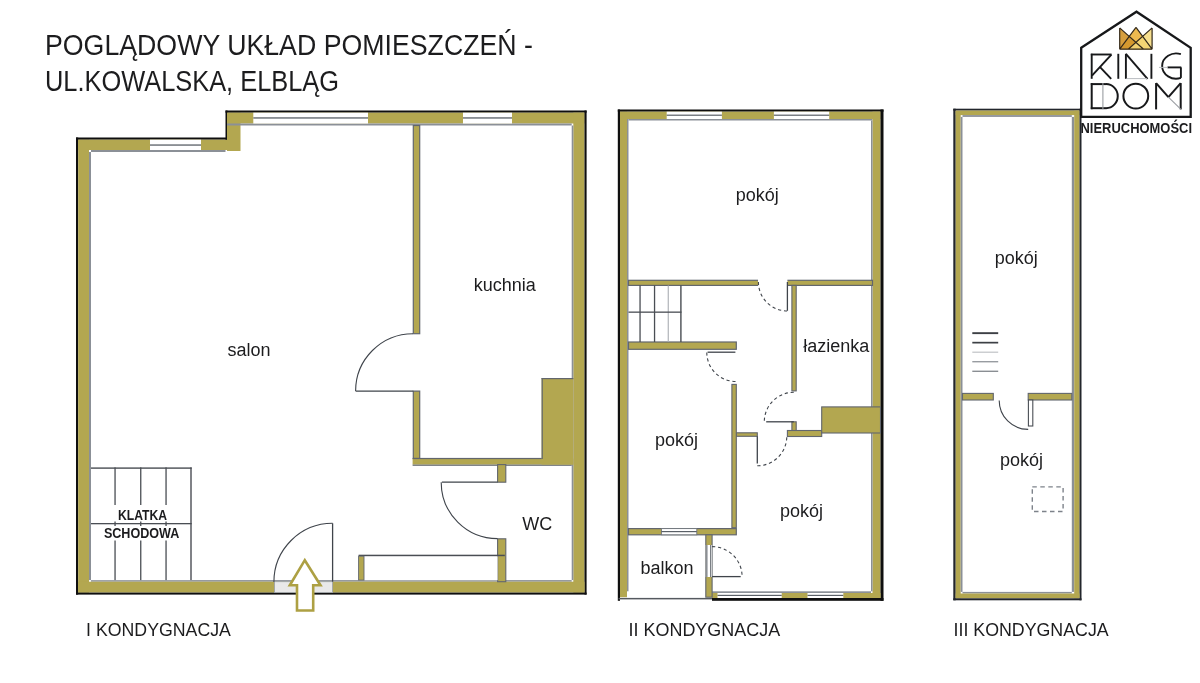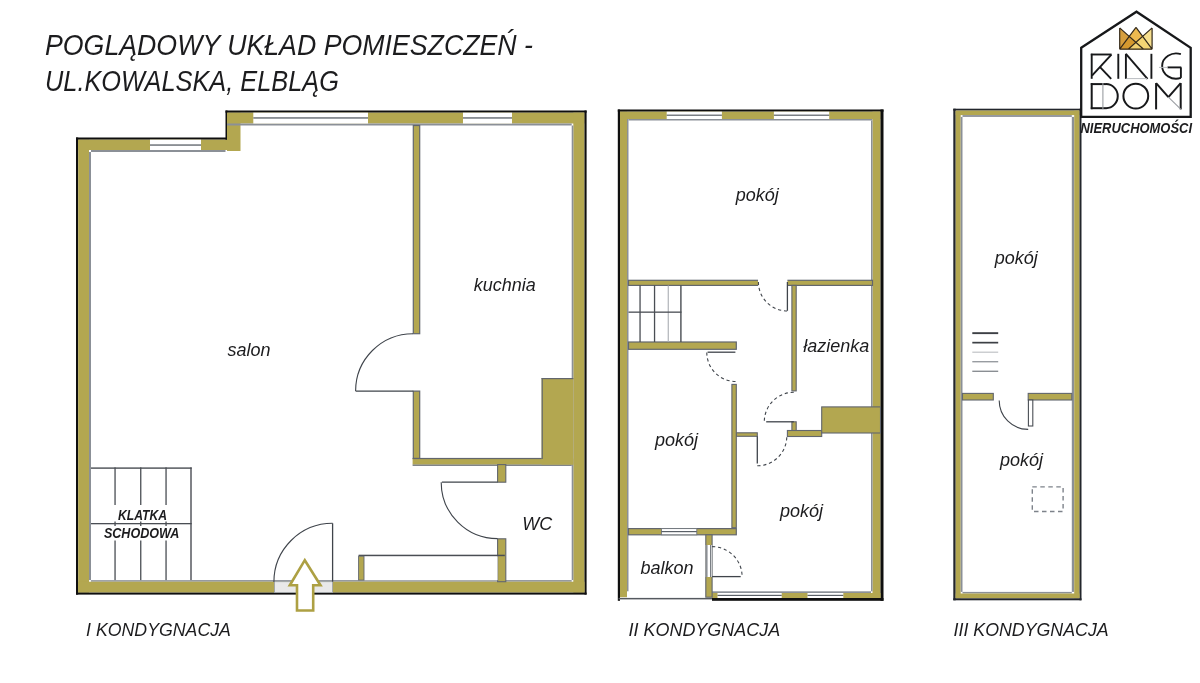--- a/index.html
+++ b/index.html
@@ -1,16 +1,16 @@
 <!DOCTYPE html>
 <html><head>
 <meta charset="utf-8">
 <style>
 html,body{margin:0;padding:0;background:#ffffff;}
-#page{width:1200px;height:682px;position:relative;background:#ef4444;overflow:hidden;font-style:italic;}
+#page{width:1200px;height:682px;position:relative;background:#ef4444;overflow:hidden;}
 svg text{font-family:"Liberation Sans", sans-serif;fill:#1c1c1e;}
 </style>
 </head>
 <body>
 <div id="page">
 <svg width="1200" height="683" viewBox="0 0 1200 683">
 
 <rect x="0" y="0" width="1200" height="683" fill="#ffffff"></rect>
 
 <g>

